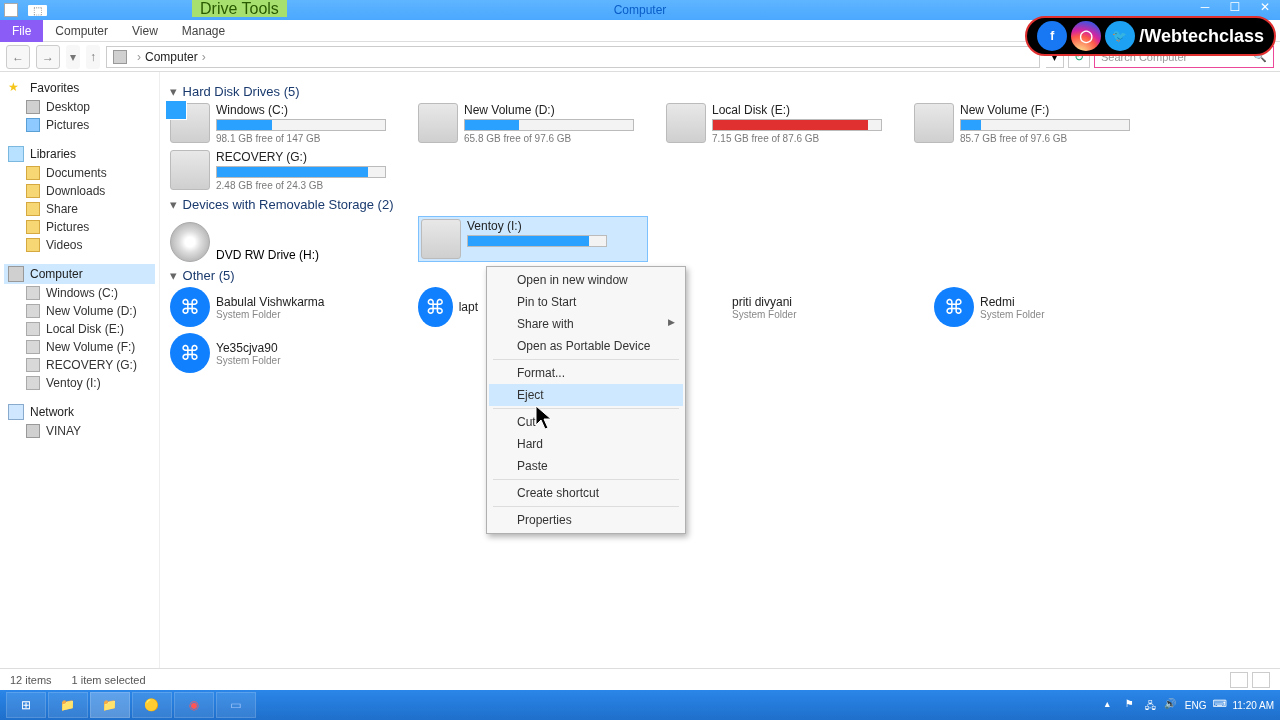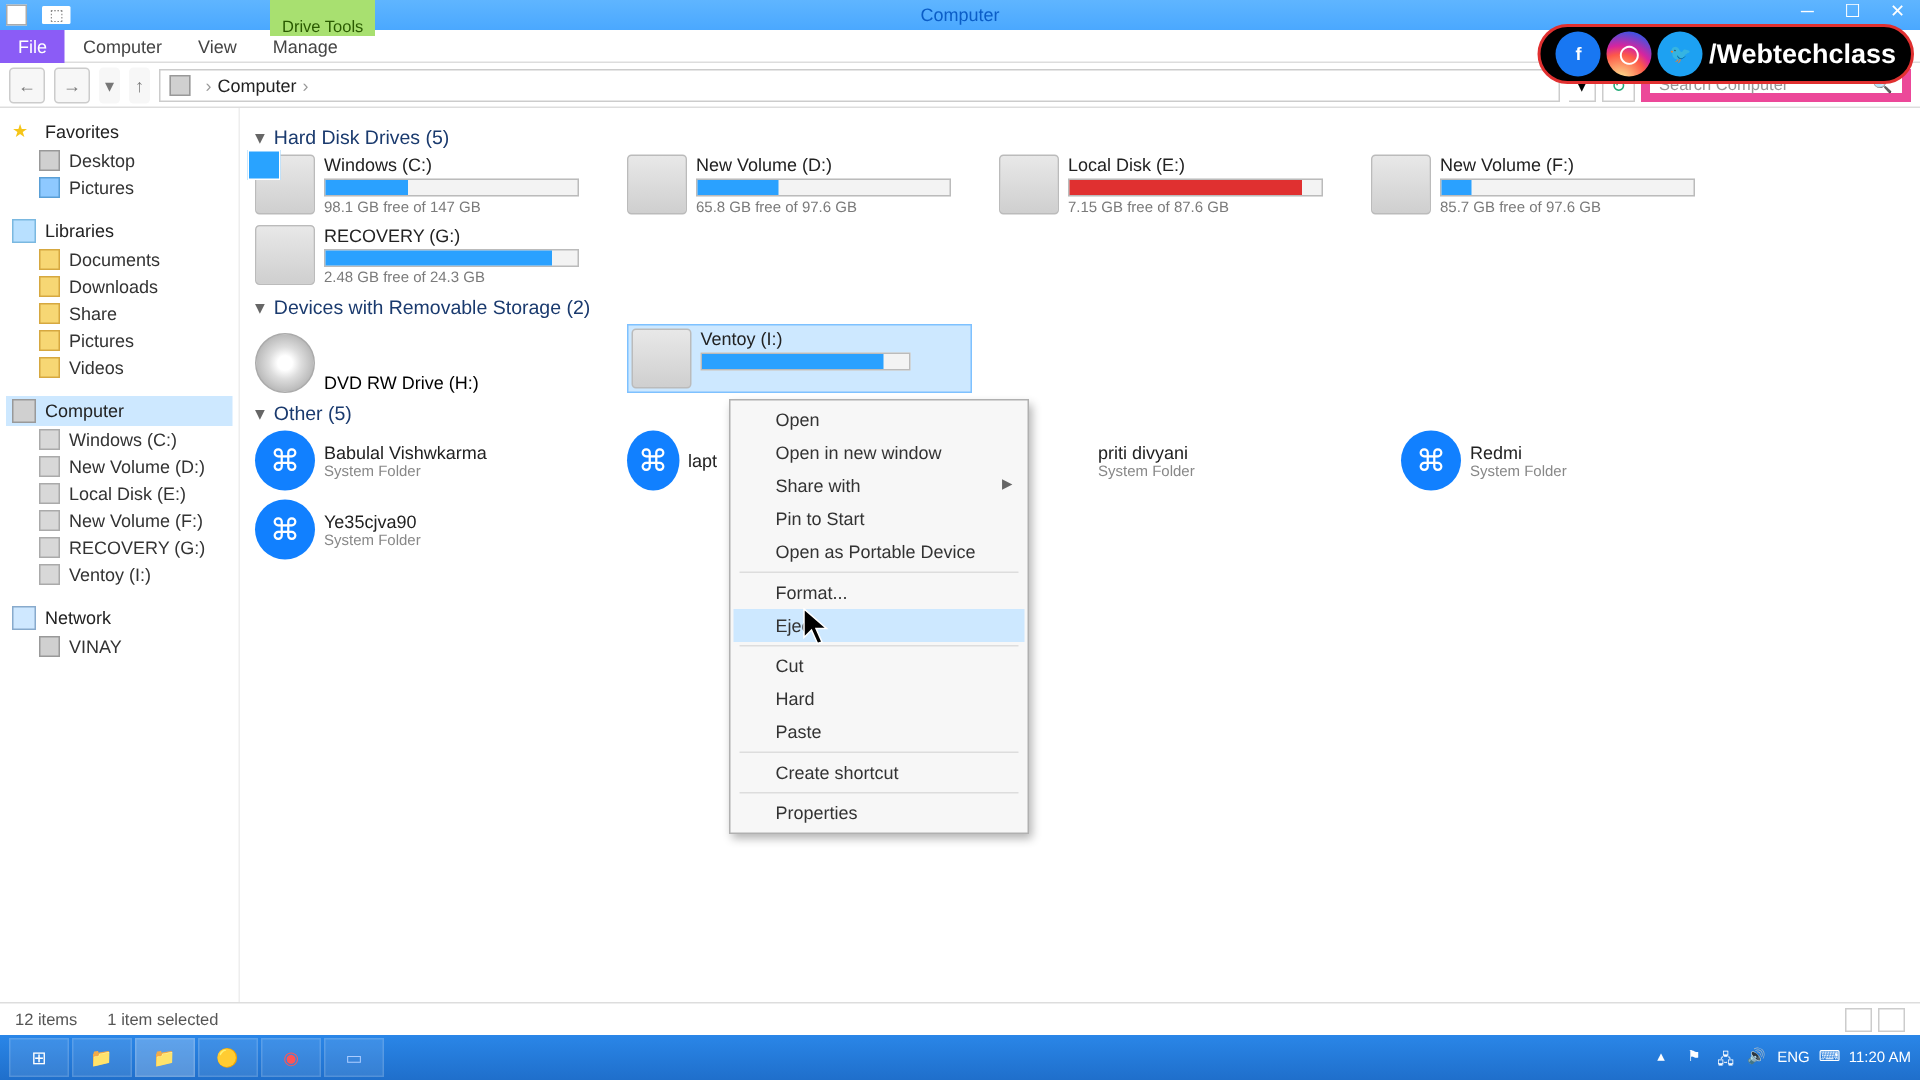--- a/index.html
+++ b/index.html
@@ -3,39 +3,39 @@
 <meta charset="utf-8">
 <style>
 * { margin: 0; padding: 0; box-sizing: border-box; font-family: "Segoe UI", Tahoma, sans-serif; }
 body { width: 1280px; height: 720px; overflow: hidden; background: #fff; position: relative; font-size: 12px; }
 
 
 .titlebar { height: 20px; background: linear-gradient(#5fb5ff,#4aa8ff); display: flex; align-items: center; color: #fff; position: relative; }
 .titlebar .title-left { display: flex; align-items: center; margin-left: 4px; }
 .titlebar .title-left .winicon { width: 14px; height: 14px; background: #fff; border: 1px solid #aaa; margin-right: 10px; }
 .titlebar .title-left .hl { background: #fff; color: #666; padding: 0 5px; border-radius: 1px; font-size: 10px; }
-.titlebar .drive-tools { position: absolute; left: 180px; top: 0; background: #a8e070; color: #2a5a00; padding: 12px 8px; height: 17px; font-size: 11px; }
+.titlebar .drive-tools { position: absolute; left: 192px; top: 0; background: #a8e070; color: #2a5a00; padding: 0 8px; height: 17px; font-size: 16px; }
 .titlebar .center-title { position: absolute; left: 50%; transform: translateX(-50%); color: #0b5dc7; font-size: 12px; }
 .titlebar .controls { position: absolute; right: 0; top: 0; display: flex; }
 .titlebar .controls span { width: 30px; text-align: center; color: #fff; }
 
 
 .ribbon { height: 22px; background: #fff; border-bottom: 1px solid #ddd; display: flex; align-items: center; }
 .ribbon .tab { padding: 0 12px; height: 22px; line-height: 22px; font-size: 12px; color: #444; }
 .ribbon .tab.file { background: #8b5cf6; color: #fff; }
 
 
 .addrbar { height: 30px; border-bottom: 1px solid #ddd; display: flex; align-items: center; padding: 2px 6px; gap: 6px; }
 .navbtn { width: 24px; height: 24px; border: 1px solid #ccc; border-radius: 3px; background: #f7f7f7; display: flex; align-items: center; justify-content: center; color: #777; }
 .addrpath { flex: 1; border: 1px solid #ccc; height: 22px; display: flex; align-items: center; padding: 0 6px; font-size: 12px; color: #222; }
 .addrpath .sep { color: #999; margin: 0 4px; }
 .addr-right { display: flex; align-items: center; gap: 4px; }
 .dropbtn { width: 18px; height: 22px; border: 1px solid #ccc; border-left: none; display: flex; align-items: center; justify-content: center; }
 .refresh { width: 22px; height: 22px; border: 1px solid #ccc; display: flex; align-items: center; justify-content: center; color: #2a7; }
-.search { width: 180px; height: 22px; border: 6px solid #ec4899; display: flex; align-items: center; padding: 0 6px; color: #999; font-size: 11px; }
+.search { width: 180px; height: 22px; border: 1px solid #ec4899; display: flex; align-items: center; padding: 0 6px; color: #999; font-size: 11px; }
 .search .mag { margin-left: auto; }
 
 
 .main { display: flex; height: calc(720px - 20px - 22px - 30px - 22px - 30px); }
 .sidebar { width: 160px; border-right: 1px solid #eee; padding: 6px 4px; overflow: hidden; }
 .sb-group { margin-bottom: 10px; }
 .sb-head { display: flex; align-items: center; padding: 2px 4px; font-size: 12px; color: #222; }
 .sb-head .icon { width: 16px; height: 16px; margin-right: 6px; }
 .sb-item { display: flex; align-items: center; padding: 2px 4px 2px 22px; font-size: 12px; color: #333; }
 .sb-item .icon { width: 14px; height: 14px; margin-right: 6px; }
@@ -351,24 +351,23 @@
           <div class="binfo">
             <div class="bname">Ye35cjva90</div>
             <div class="btype">System Folder</div>
           </div>
         </div>
     </div>
   </div>
 </div>
 
 <div class="ctxmenu">
-  <div class="ctx-item">Open</div>
   <div class="ctx-item">Open in new window</div>
+  <div class="ctx-item">Pin to Start</div>
   <div class="ctx-item sub">Share with</div>
-  <div class="ctx-item">Pin to Start</div>
   <div class="ctx-item">Open as Portable Device</div>
   <div class="ctx-sep"></div>
   <div class="ctx-item">Format...</div>
   <div class="ctx-item hl">Eject</div>
   <div class="ctx-sep"></div>
   <div class="ctx-item">Cut</div>
   <div class="ctx-item">Hard</div>
   <div class="ctx-item">Paste</div>
   <div class="ctx-sep"></div>
   <div class="ctx-item">Create shortcut</div>

